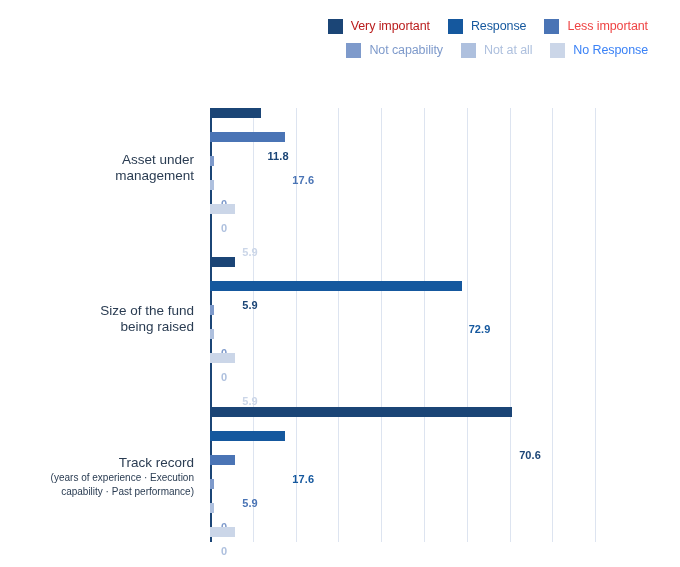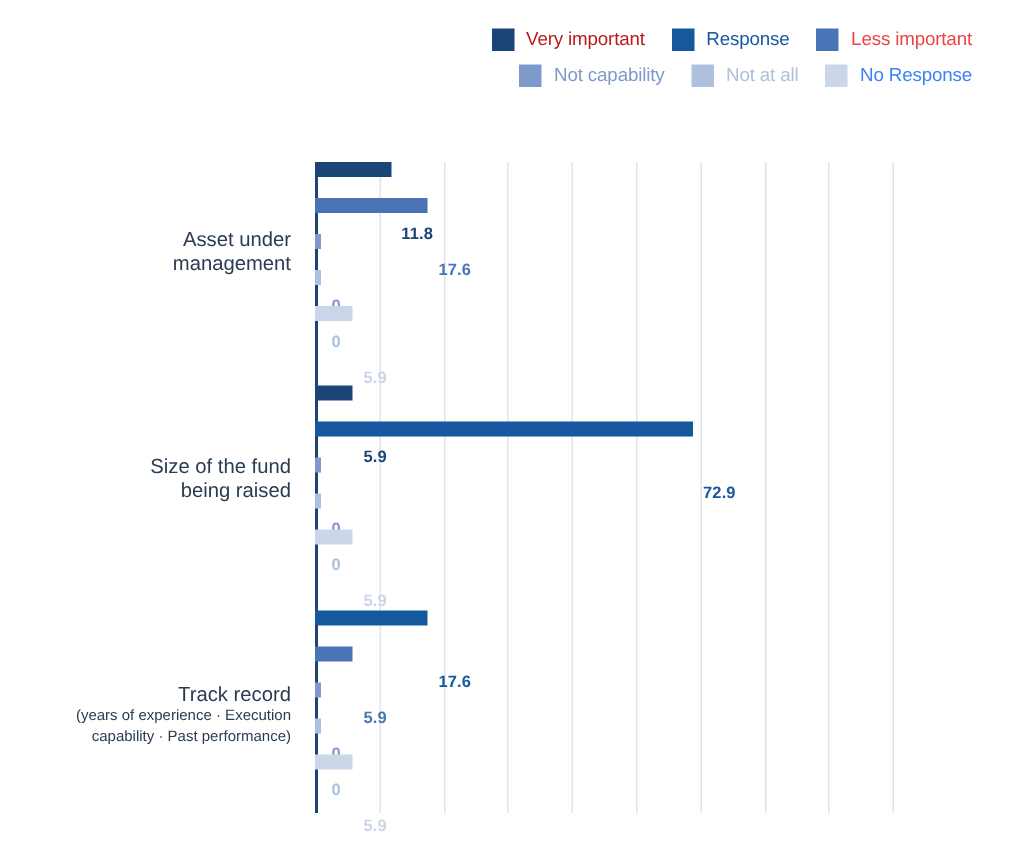--- a/index.html
+++ b/index.html
@@ -219,20 +219,24 @@
             <div class="bar" style="width: 4px; background: rgb(174, 192, 222);"></div>
             <div class="bar-value" style="left: 11px; color: rgb(174, 192, 222);">0</div>
           </div>
           <div class="bar-row">
             <div class="bar" style="width: 25.252px; background: rgb(203, 214, 232);"></div>
             <div class="bar-value" style="left: 32.252px; color: rgb(203, 214, 232);">5.9</div>
           </div>
         </div>
         <div class="group" style="top: 299px;">
           <div class="bar-row">
+            <div class="bar" style="width: 302.168px; background: rgb(27, 69, 118);"></div>
+            <div class="bar-value" style="left: 309.168px; color: rgb(27, 69, 118);">70.6</div>
+          </div>
+          <div class="bar-row">
             <div class="bar" style="width: 75.328px; background: rgb(21, 88, 158);"></div>
             <div class="bar-value" style="left: 82.328px; color: rgb(21, 88, 158);">17.6</div>
           </div>
           <div class="bar-row">
             <div class="bar" style="width: 25.252px; background: rgb(74, 116, 181);"></div>
             <div class="bar-value" style="left: 32.252px; color: rgb(74, 116, 181);">5.9</div>
           </div>
           <div class="bar-row">
             <div class="bar" style="width: 4px; background: rgb(126, 154, 203);"></div>
             <div class="bar-value" style="left: 11px; color: rgb(126, 154, 203);">0</div>

